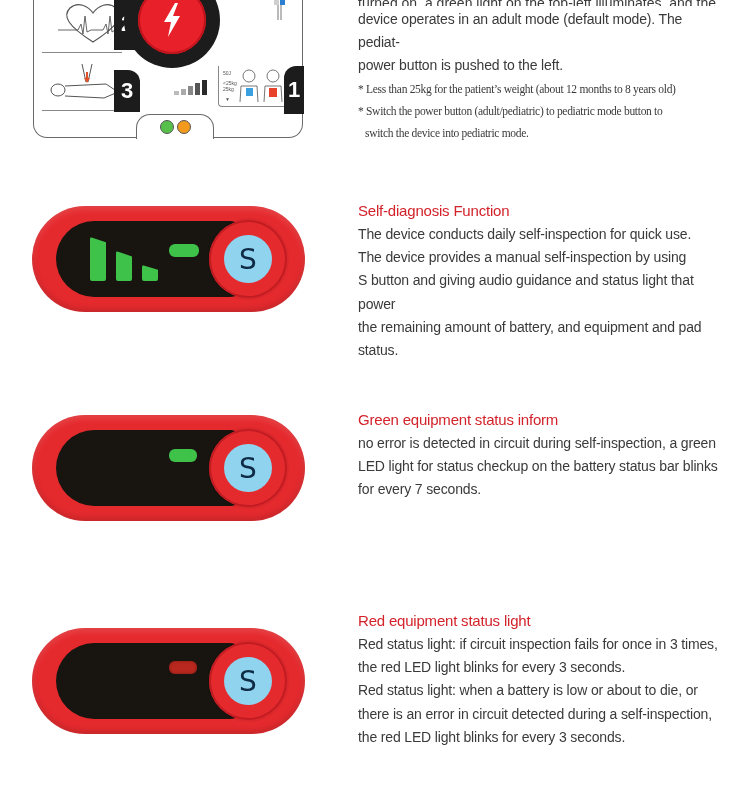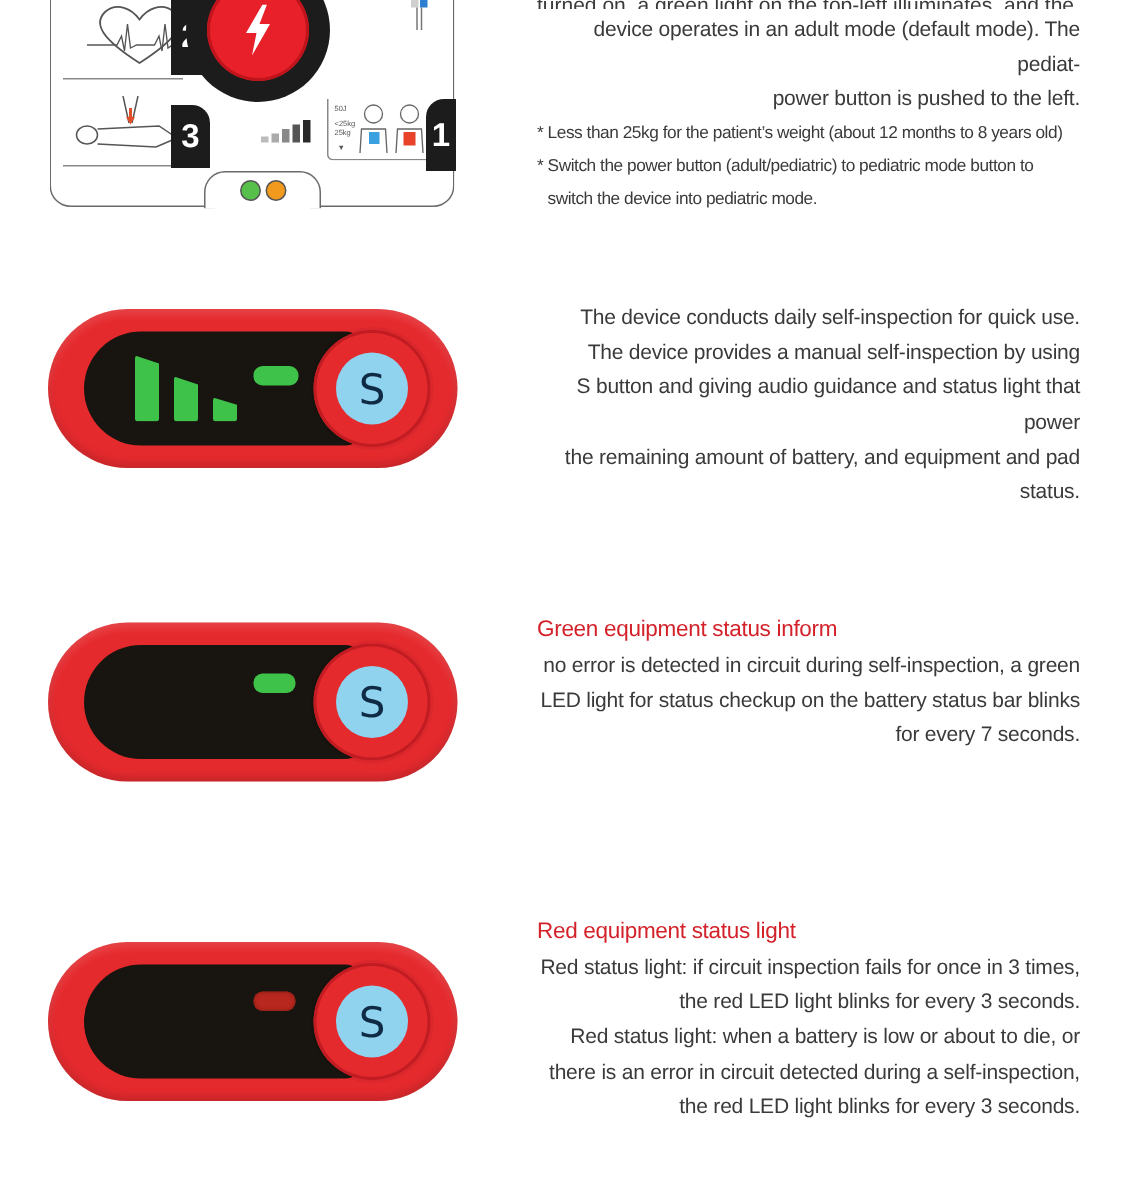--- a/index.html
+++ b/index.html
@@ -60,22 +60,22 @@
   .s-btn {
     width: 48px; height: 48px; border-radius: 50%; background: #8fd3ef;
     display: flex; align-items: center; justify-content: center;
     font-size: 28px; color: #0f2a45; font-family: "DejaVu Sans", sans-serif;
   }
   .led-bar { position: absolute; border-radius: 6px; }
 
   
   .text-block { left: 358px; width: 362px; }
   .heading { color: #d3222a; font-size: 15px; line-height: 22px; margin: 0 0 1px 0; font-weight: normal; letter-spacing: -0.2px; }
-  .para { font-size: 14px; line-height: 23.2px; margin: 0; color: #3a3a3a; letter-spacing: -0.15px; text-align: right; }
-  .note { font-size: 11.5px; line-height: 22px; margin: 0; color: #3a3a3a; letter-spacing: -0.3px; }
+  .para { font-size: 14px; line-height: 23.2px; margin: 0; color: #3a3a3a; letter-spacing: -0.15px; }
+  .note { font-size: 11.5px; line-height: 22px; margin: 0; color: #3a3a3a; letter-spacing: -0.3px; font-family: Liberation Serif, serif; }
   .note.indent { padding-left: 7px; }
   .cut-line { font-size: 14px; line-height: 14px; height: 10px; overflow: hidden; color: #3a3a3a; margin-top: -4px; }
 </style>
 </head>
 <body>
 
 <div class="abs panel">
 
   <svg class="abs" style="left:24px;top:22px" width="70" height="44">
     <path d="M35 40 C 10 24, 4 14, 12 6 C 20 -1, 30 4, 35 11 C 40 4, 50 -1, 58 6 C 66 14, 60 24, 35 40 Z" fill="none" stroke="#555" stroke-width="1.2"></path>
@@ -155,20 +155,21 @@
     <div class="led-bar" style="left:34px;top:16px;width:16px;height:44px;border-radius:2px;background:#3fc24a;clip-path:polygon(0 0,100% 12%,100% 100%,0 100%)"></div>
     <div class="led-bar" style="left:60px;top:30px;width:16px;height:30px;border-radius:2px;background:#3fc24a;clip-path:polygon(0 0,100% 18%,100% 100%,0 100%)"></div>
     <div class="led-bar" style="left:86px;top:44px;width:16px;height:16px;border-radius:2px;background:#3fc24a;clip-path:polygon(0 0,100% 30%,100% 100%,0 100%)"></div>
     <div class="led-bar" style="left:113px;top:23px;width:30px;height:13px;background:#3fc24a"></div>
   </div>
   <div class="s-ring">
     <div class="s-btn">S</div>
   </div>
 </div>
 <div class="abs text-block" style="top:200px">
+  <h3 class="heading">Self-diagnosis Function</h3>
   <p class="para">The device conducts daily self-inspection for quick use.</p>
   <p class="para">The device provides a manual self-inspection by using</p>
   <p class="para">S button and giving audio guidance and status light that power</p>
   <p class="para">the remaining amount of battery, and equipment and pad status.</p>
 </div>
 
 <div class="abs device" style="top:415px">
   <div class="screen">
     <div class="led-bar" style="left:113px;top:19px;width:28px;height:13px;background:#3fc24a"></div>
   </div>

